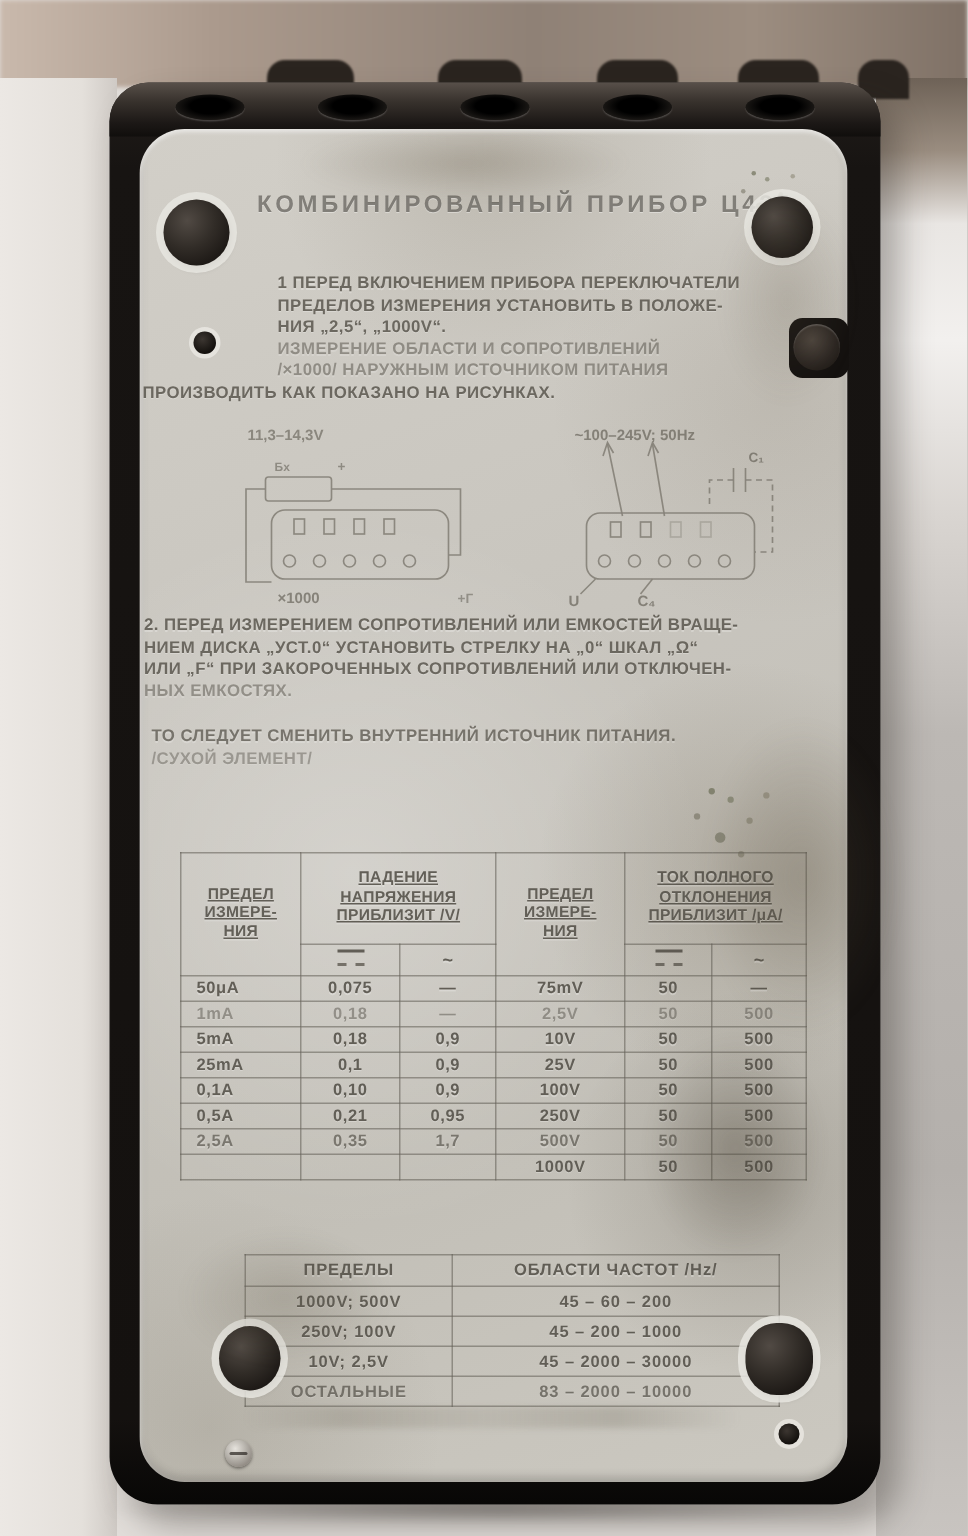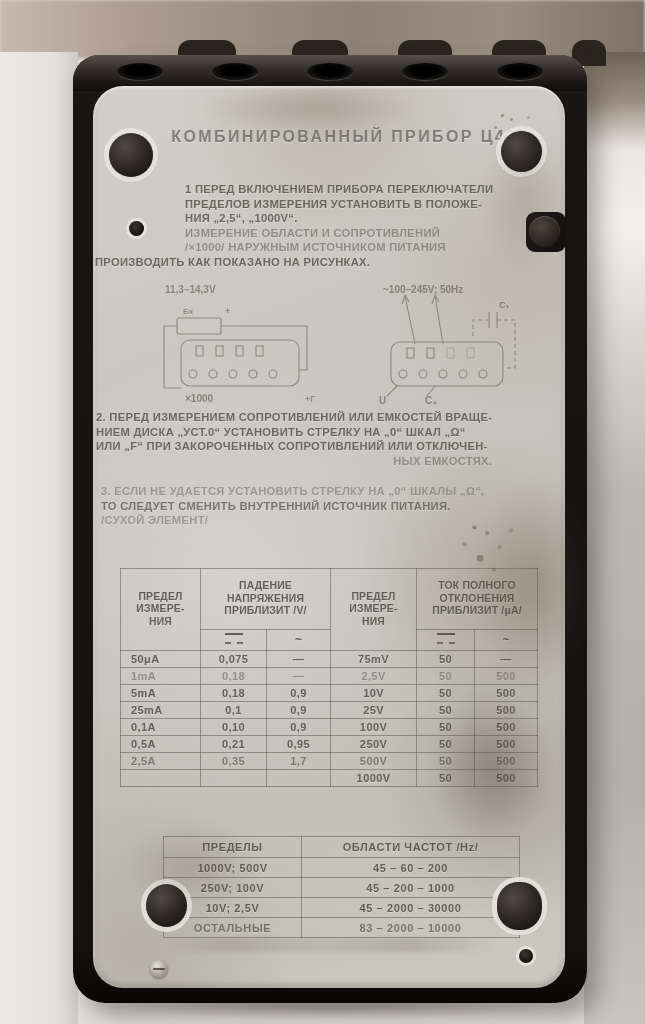--- a/index.html
+++ b/index.html
@@ -77,21 +77,21 @@
   .diag{position:absolute;z-index:3;opacity:.8;}
   .diag text{fill:rgba(88,84,75,.95);font-family:"Liberation Sans","DejaVu Sans",sans-serif;font-weight:700;}
   .diag path,.diag rect,.diag line,.diag circle,.diag polyline{stroke:rgba(120,116,106,.95);fill:none;stroke-width:1.1;}
   .d-left{left:62px;top:196px;}
   .d-right{left:268px;top:196px;}
   
   table{border-collapse:collapse;z-index:3;position:absolute;table-layout:fixed;
     color:rgba(78,74,66,.85);text-shadow:0 1px 0 rgba(255,255,255,.25);}
   td,th{border:1px solid rgba(96,92,84,.55);padding:0;font-weight:700;vertical-align:middle;text-align:center;overflow:hidden;}
   .main-table{left:27px;top:482px;width:417px;font-size:10.4px;}
-  .main-table .hdr{height:60px;line-height:12.5px;letter-spacing:.2px;}
+  .main-table .hdr{height:60px;line-height:12.5px;letter-spacing:.2px;text-decoration:underline;}
   .main-table .symrow td{height:20px;font-size:12px;}
   .main-table tbody td{height:16px;font-size:11px;letter-spacing:.4px;}
   .main-table tbody td:first-child{text-align:left;padding-left:10px;}
   .main-table tbody tr:nth-child(2){opacity:.55;}
   .main-table tbody tr:nth-child(7){opacity:.75;}
   .dash-cell{letter-spacing:0;}
   .dc-icon{display:inline-block;width:18px;height:7px;border-top:2px solid rgba(78,74,66,.85);border-bottom:2px dashed rgba(78,74,66,.7);}
   .freq-table{left:70px;top:750px;width:356px;font-size:11px;}
   .freq-table td{height:19px;letter-spacing:.6px;}
   .freq-table .hdr td{height:20px;}
@@ -185,25 +185,24 @@
       <line x1="36" y1="104" x2="26" y2="114"></line>
       <line x1="74" y1="104" x2="66" y2="114"></line>
       <text x="18" y="122" font-size="10" opacity=".8">U</text>
       <text x="64" y="122" font-size="10" opacity=".8">C₄</text>
     </svg>
 
     <div class="para p2">
       <div>2. ПЕРЕД ИЗМЕРЕНИЕМ СОПРОТИВЛЕНИЙ ИЛИ ЕМКОСТЕЙ ВРАЩЕ-</div>
       <div>НИЕМ ДИСКА „УСТ.0“ УСТАНОВИТЬ СТРЕЛКУ НА „0“ ШКАЛ „Ω“</div>
       <div>ИЛИ „F“ ПРИ ЗАКОРОЧЕННЫХ СОПРОТИВЛЕНИЙ ИЛИ ОТКЛЮЧЕН-</div>
-      <div class="fade" style="opacity:.6;text-align:right;">НЫХ ЕМКОСТЯХ.</div>
+      <div class="fade" style="opacity:.6;">НЫХ ЕМКОСТЯХ.</div>
     </div>
 
     <div class="para p3">
-      <div class="fade">3. ЕСЛИ НЕ УДАЕТСЯ УСТАНОВИТЬ СТРЕЛКУ НА „0“ ШКАЛЫ „Ω“,</div>
       <div>ТО СЛЕДУЕТ СМЕНИТЬ ВНУТРЕННИЙ ИСТОЧНИК ПИТАНИЯ.</div>
       <div class="fade">/СУХОЙ ЭЛЕМЕНТ/</div>
     </div>
 
     <table class="main-table">
       <colgroup>
         <col style="width:80px">
           <col style="width:66px">
           <col style="width:64px">
         <col style="width:86px">

